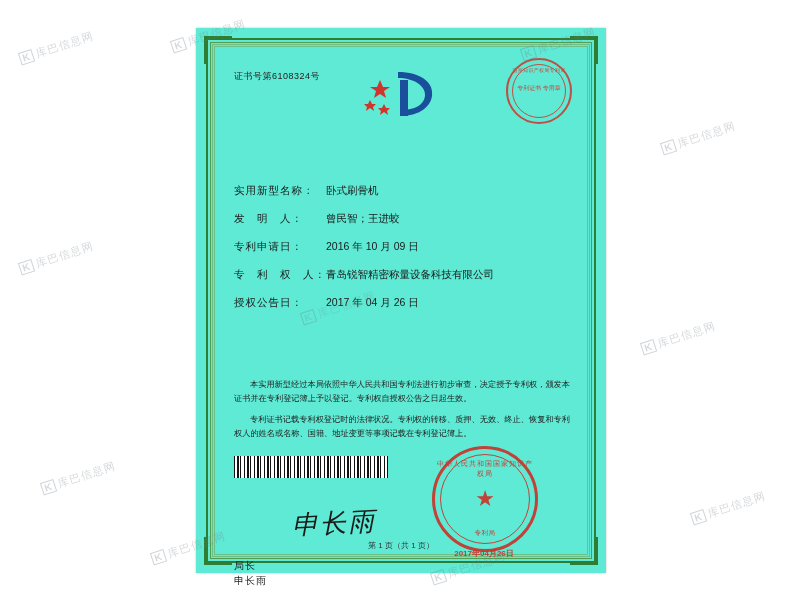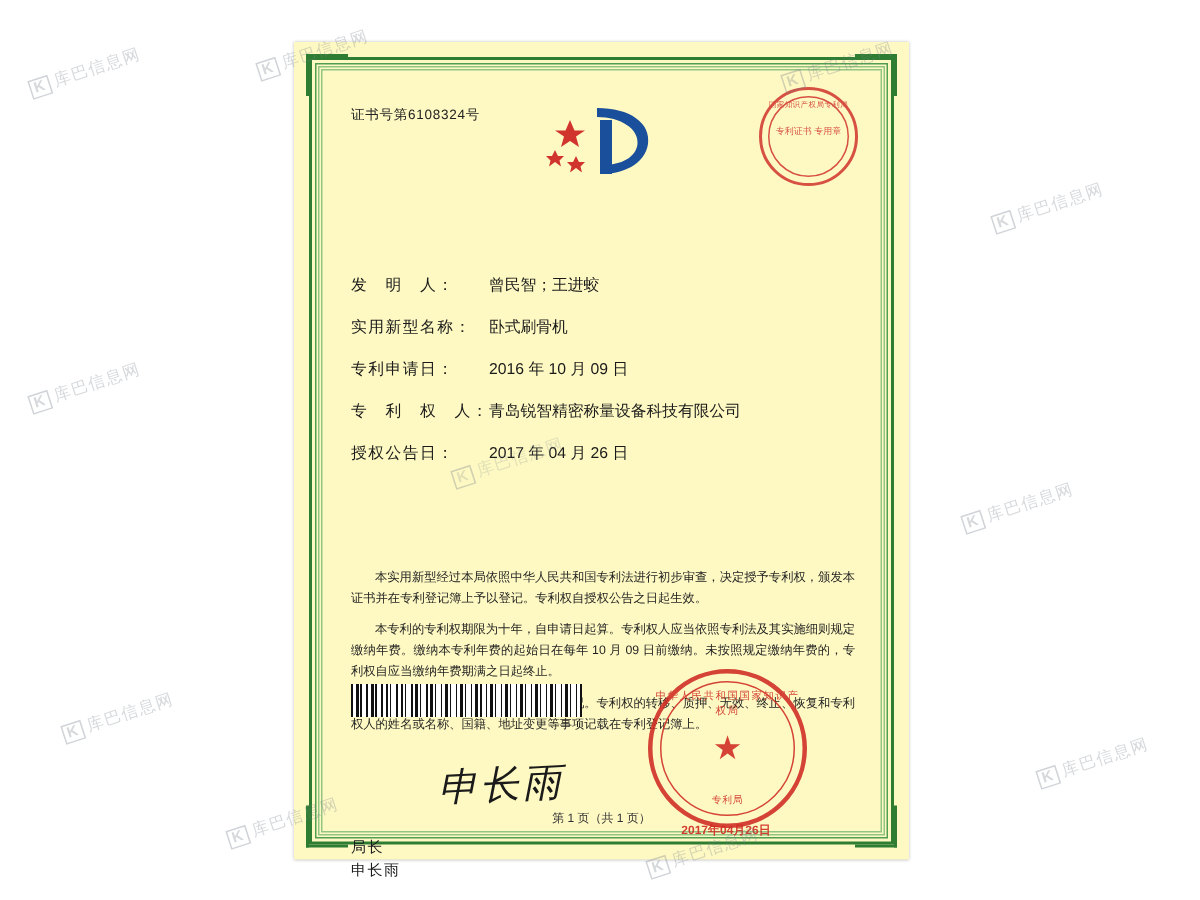--- a/index.html
+++ b/index.html
@@ -17,21 +17,21 @@
     background: #ffffff;
     overflow: hidden;
   }
   
   .sheet {
     position: absolute;
     left: 196px;
     top: 28px;
     width: 410px;
     height: 545px;
-    background: #fef9c3;
+    background: #5eead4;
     box-shadow: 0 0 2px rgba(0,0,0,0.25);
   }
   
   .border-outer {
     position: absolute;
     left: 10px; top: 10px; right: 10px; bottom: 10px;
     border: 2px solid #2e7d32;
   }
   .border-inner {
     position: absolute;
@@ -321,39 +321,38 @@
     <div class="seal-top">
       <div class="inner-ring"></div>
       <div class="seal-arc-text">国家知识产权局专利局</div>
       <div class="seal-center-text">专利证书
 专用章</div>
     </div>
 
 
     <div class="fields">
       <div class="field-row">
+        <span class="field-label">实用新型名称：</span><span class="field-value">卧式刷骨机</span>
+      </div>
+      <div class="field-row">
         <span class="field-label">发　明　人：</span><span class="field-value">曾民智；王进蛟</span>
-      </div>
-      <div class="field-row">
-        <span class="field-label">实用新型名称：</span><span class="field-value">卧式刷骨机</span>
       </div>
       <div class="field-row">
         <span class="field-label">专利申请日：</span><span class="field-value">2016 年 10 月 09 日</span>
       </div>
       <div class="field-row">
         <span class="field-label">专　利　权　人：</span><span class="field-value">青岛锐智精密称量设备科技有限公司</span>
       </div>
       <div class="field-row">
         <span class="field-label">授权公告日：</span><span class="field-value">2017 年 04 月 26 日</span>
       </div>
     </div>
 
     <div class="body-text">
       <p>本实用新型经过本局依照中华人民共和国专利法进行初步审查，决定授予专利权，颁发本证书并在专利登记簿上予以登记。专利权自授权公告之日起生效。</p>
-      <p>本专利的专利权期限为十年，自申请日起算。专利权人应当依照专利法及其实施细则规定缴纳年费。缴纳本专利年费的起始日在每年 10 月 09 日前缴纳。未按照规定缴纳年费的，专利权自应当缴纳年费期满之日起终止。</p>
       <p>专利证书记载专利权登记时的法律状况。专利权的转移、质押、无效、终止、恢复和专利权人的姓名或名称、国籍、地址变更等事项记载在专利登记簿上。</p>
     </div>
 
     <div class="barcode"></div>
 
     <div class="seal-bottom">
       <div class="ring2"></div>
       <div class="arc-top">中华人民共和国国家知识产权局</div>
       <div class="star">★</div>
       <div class="arc-bottom">专利局</div>

